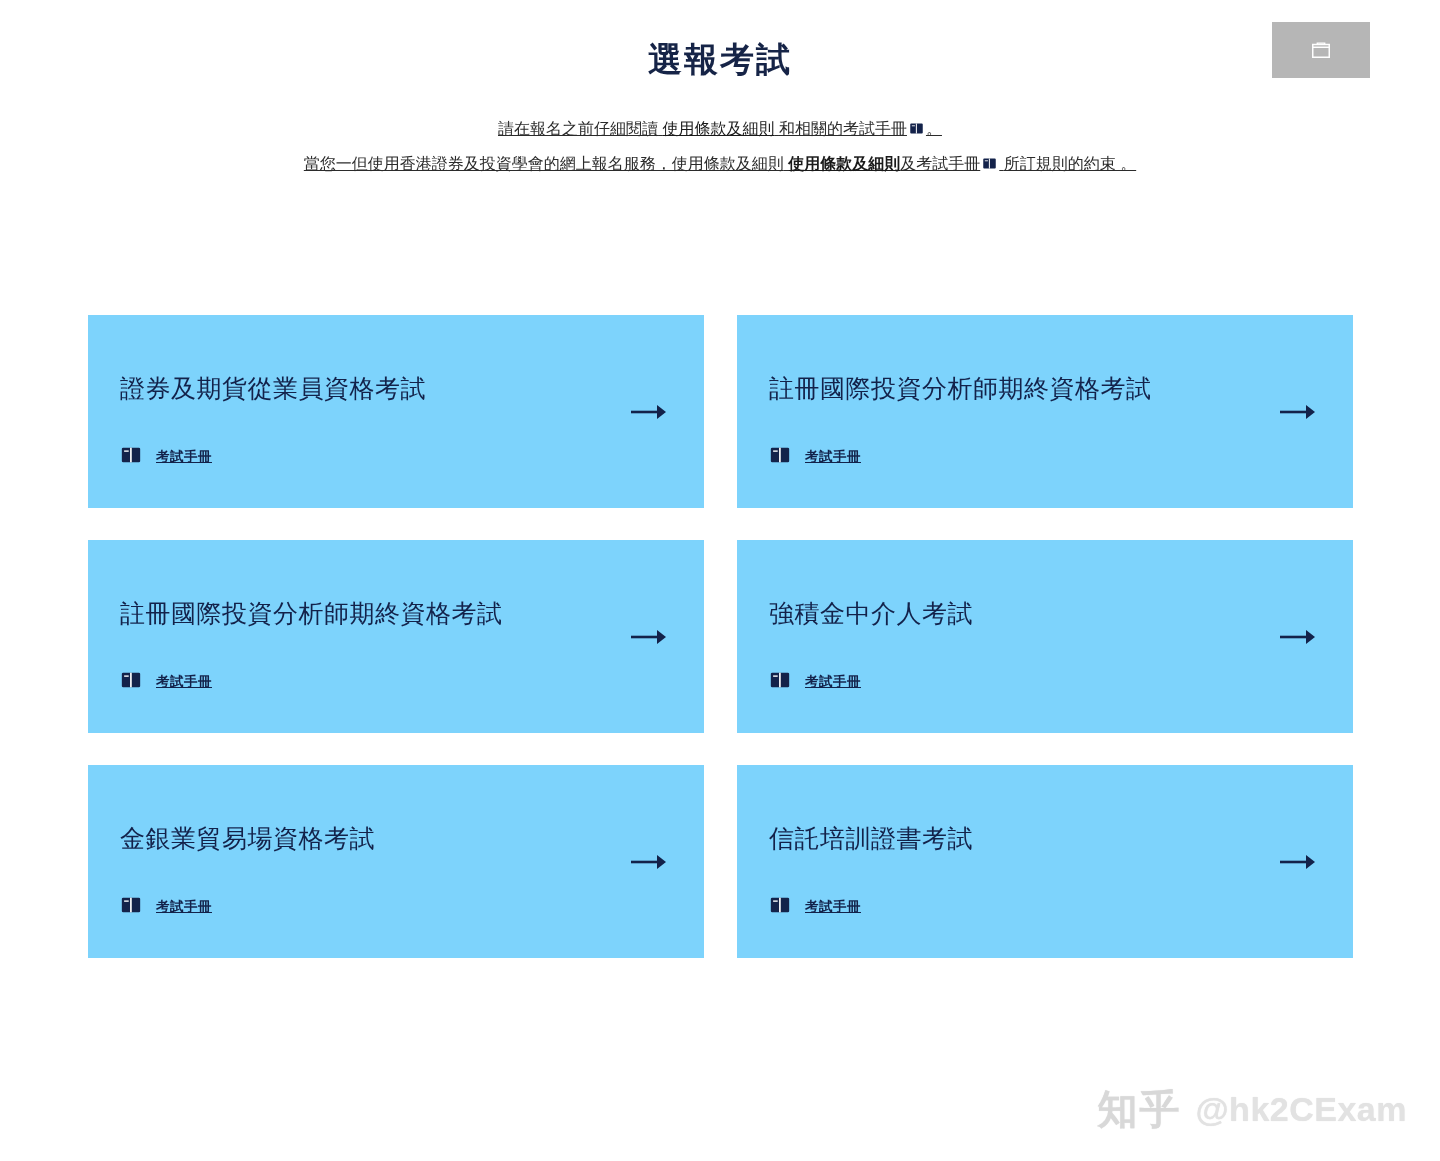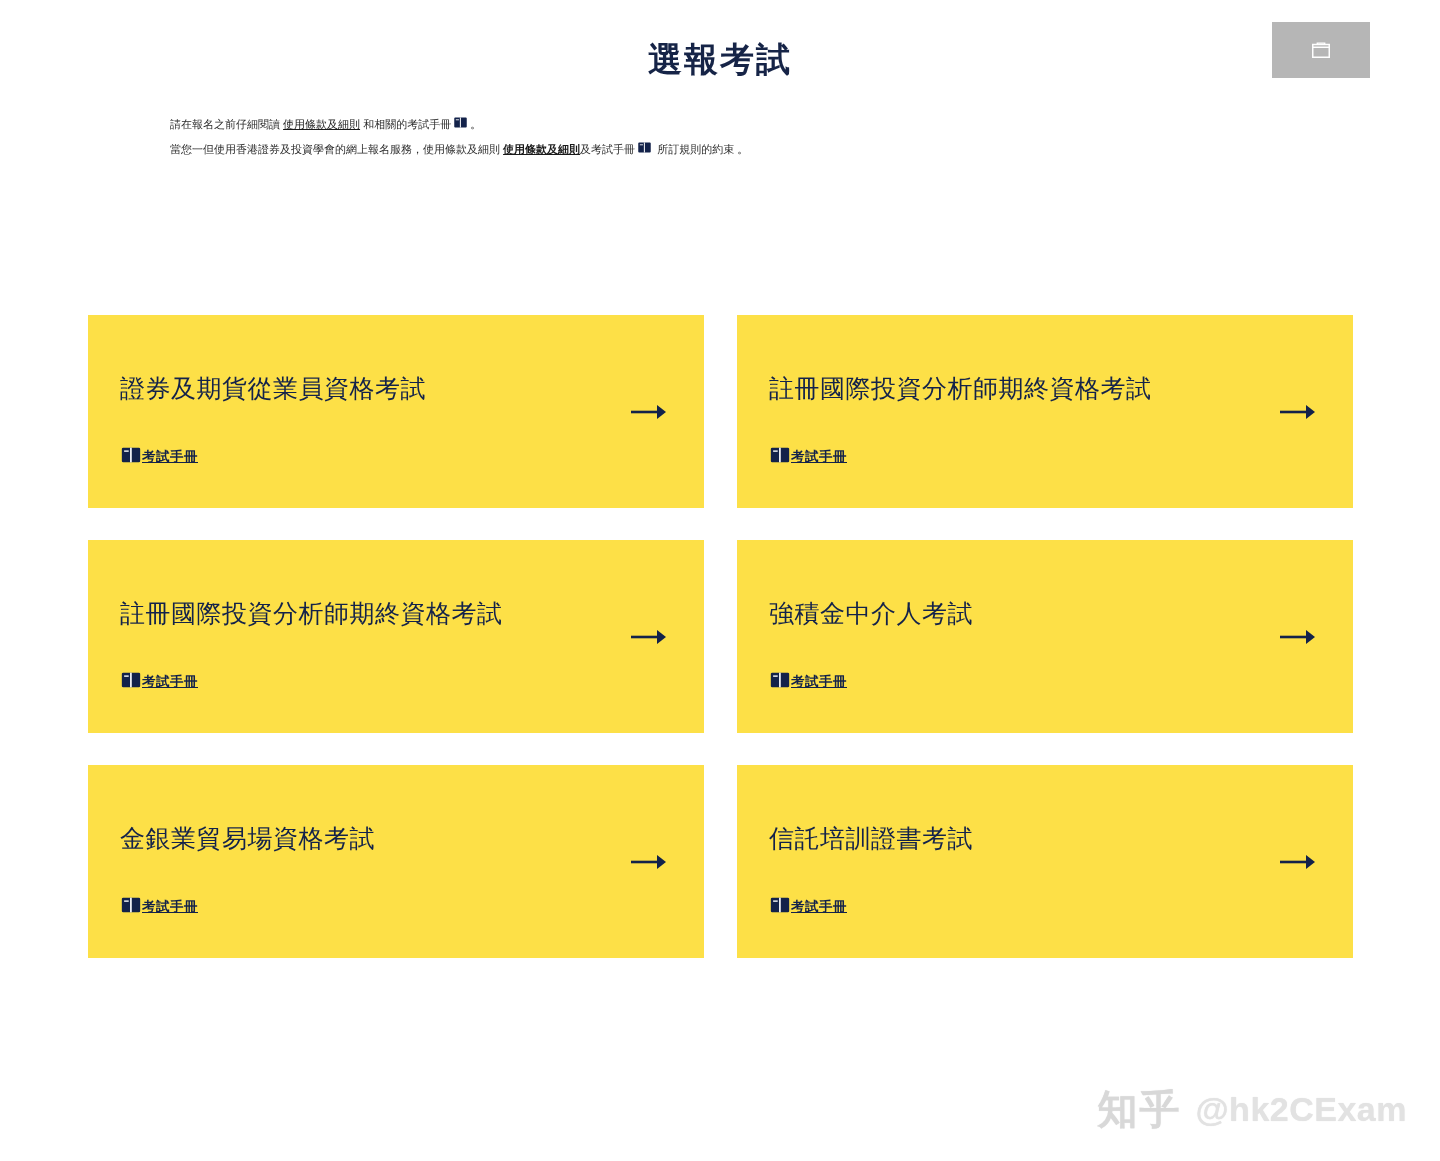--- a/index.html
+++ b/index.html
@@ -47,23 +47,25 @@
     font-size: 34px;
     font-weight: bold;
     color: #162447;
     letter-spacing: 2px;
   }
 
   
   .intro {
     margin: 30px auto 0 auto;
     width: 1100px;
+    text-align: center;
     color: #2b2b2b;
-    font-size: 11px;
+    font-size: 16px;
     line-height: 2.05;
+    text-decoration: underline;
   }
   .intro a {
     color: #1a1a1a;
     text-decoration: underline;
   }
   .intro .bold-link {
     font-weight: bold;
   }
   .inline-book {
     display: inline-block;
@@ -78,38 +80,39 @@
     left: 88px;
     width: 1265px;
     display: grid;
     grid-template-columns: 616px 616px;
     grid-column-gap: 33px;
     grid-row-gap: 32px;
   }
   .card {
     position: relative;
     height: 193px;
-    background: #fde047;
+    background: #7dd3fc;
     padding: 58px 36px 0 32px;
     cursor: pointer;
   }
   .card-title {
     font-size: 25px;
     color: #13224a;
     font-weight: 500;
     line-height: 1.2;
     letter-spacing: 0.5px;
     max-width: 480px;
   }
   .card-manual {
     position: absolute;
     left: 32px;
     bottom: 38px;
     display: flex;
     align-items: center;
+    gap: 14px;
   }
   .card-manual .label {
     font-size: 13.5px;
     font-weight: bold;
     color: #13224a;
     text-decoration: underline;
     letter-spacing: 0.5px;
   }
   .arrow {
     position: absolute;

